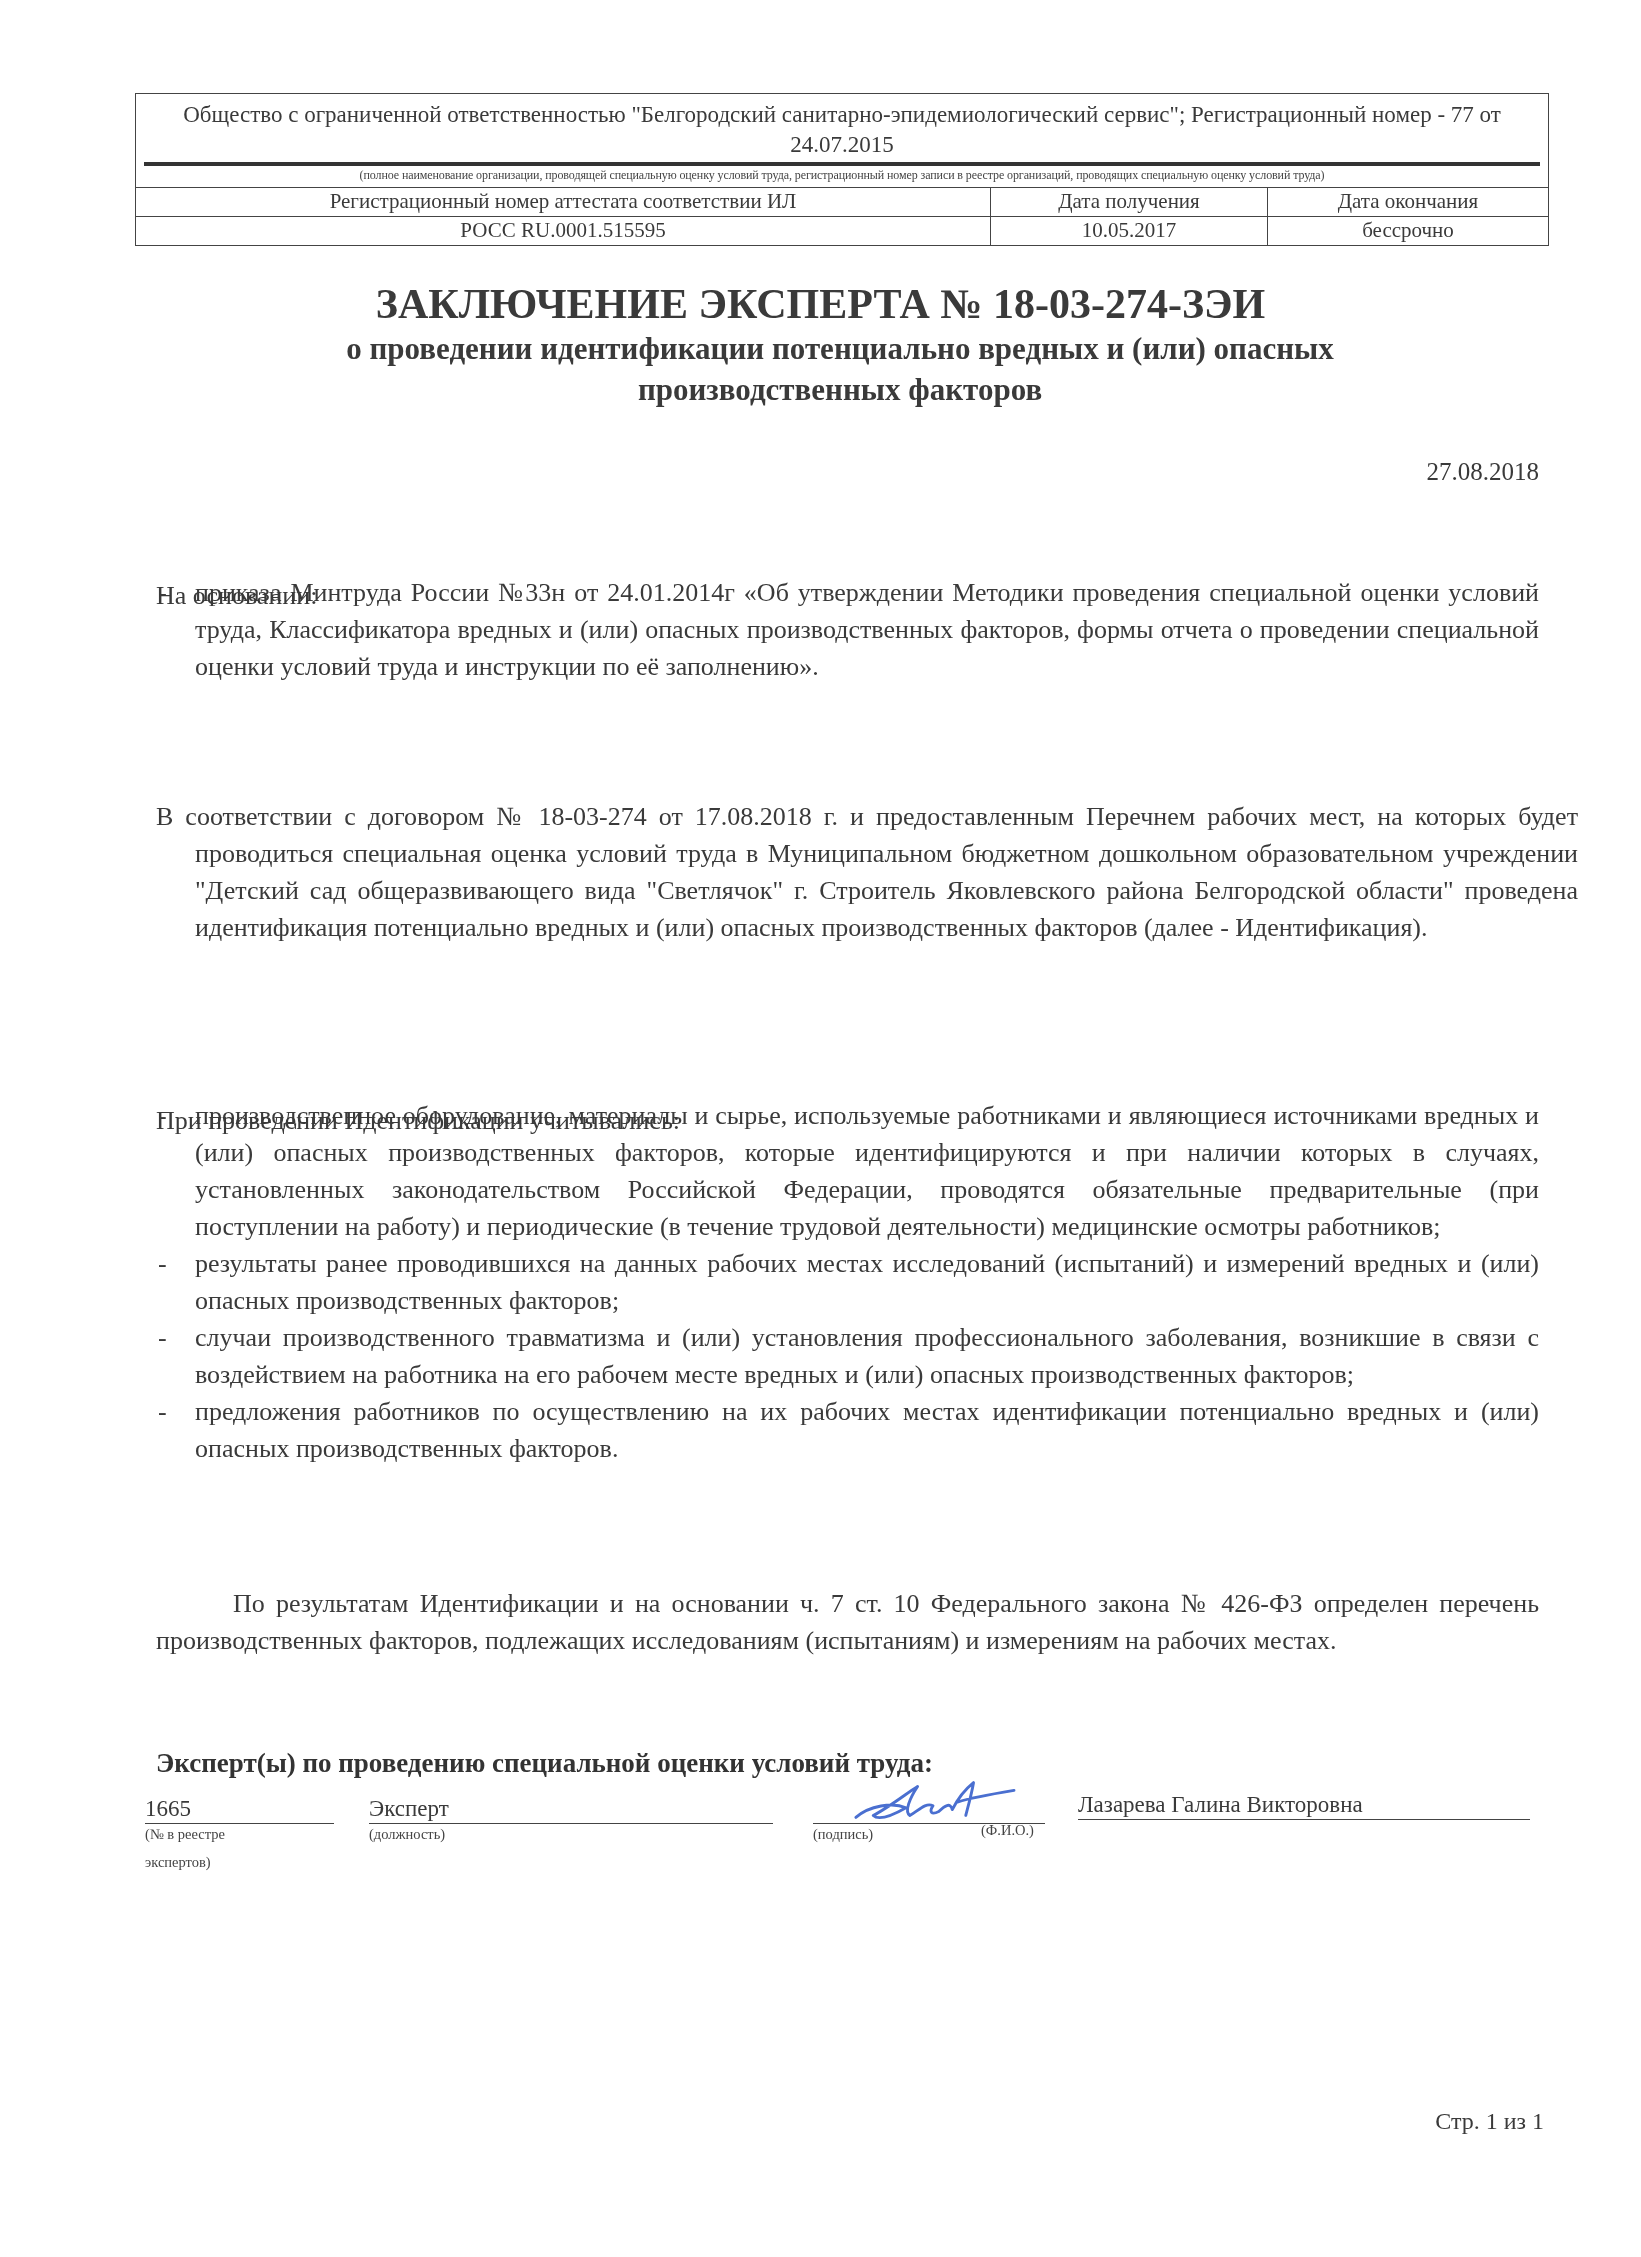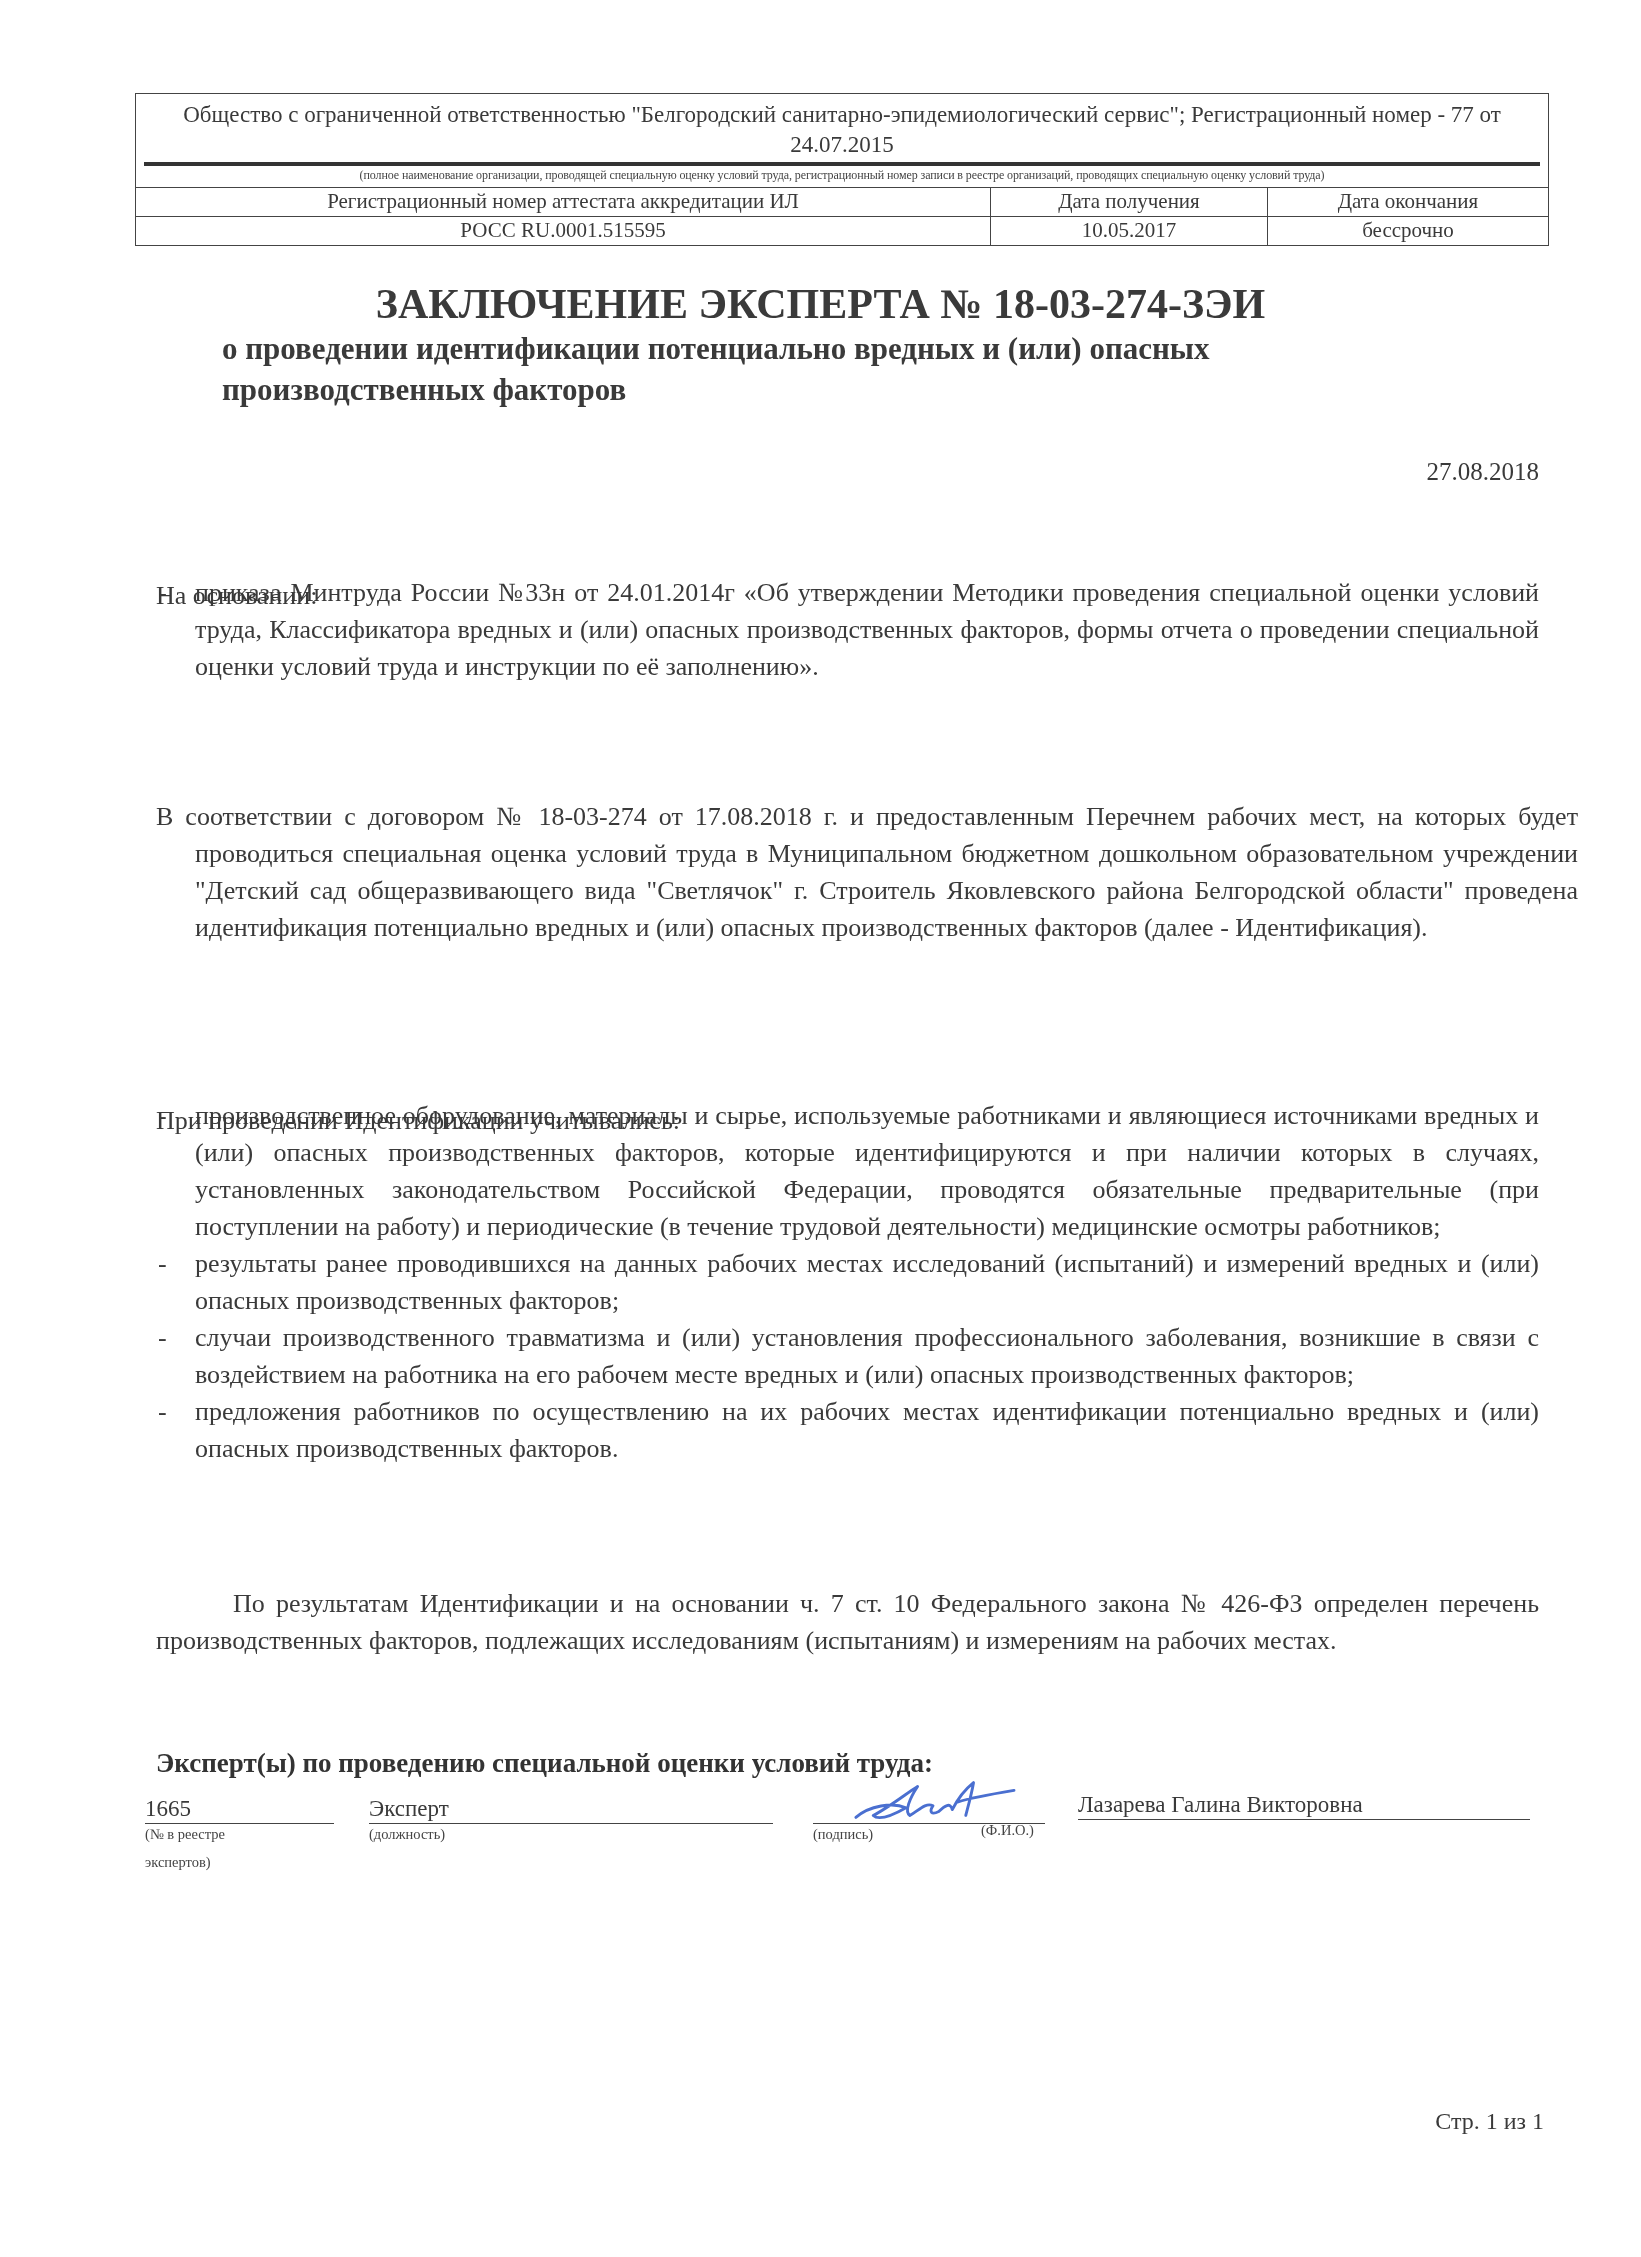--- a/index.html
+++ b/index.html
@@ -39,21 +39,21 @@
     .hdr-table td:last-child { border-right: none; }
     .c1 { width: 854px; } .c2 { width: 276px; } .c3 { width: auto; }
 
     
     .title {
       position: absolute; left: 0; width: 1641px; top: 280px;
       text-align: center; font-weight: bold; font-size: 42px; color: #3a3a3a;
     }
     .subtitle {
       position: absolute; left: 222px; width: 1236px; top: 328px;
-      font-weight: bold; font-size: 31px; line-height: 41px; color: #3a3a3a;
+      text-align: center; font-weight: bold; font-size: 31px; line-height: 41px; color: #3a3a3a;
     }
     .date {
       position: absolute; right: 102px; top: 458px;
       font-size: 25px; color: #3a3a3a;
     }
 
     
     .body-text {
       position: absolute; left: 156px; width: 1383px;
       font-size: 26px; line-height: 37px; color: #3a3a3a;
@@ -88,21 +88,21 @@
 
 <div class="page">
 
   <div class="hdr">
     <div class="hdr-org">Общество с ограниченной ответственностью "Белгородский санитарно-эпидемиологический сервис"; Регистрационный номер - 77 от 24.07.2015</div>
     <div class="hdr-rule"></div>
     <div class="hdr-caption">(полное наименование организации, проводящей специальную оценку условий труда, регистрационный номер записи в реестре организаций, проводящих специальную оценку условий труда)</div>
     <table class="hdr-table">
       <tbody>
           <tr>
-        <td class="c1">Регистрационный номер аттестата аккредитации ИЛ</td>
+        <td class="c1">Регистрационный номер аттестата соответствии ИЛ</td>
         <td class="c2">Дата получения</td>
         <td class="c3">Дата окончания</td>
       </tr>
       <tr>
         <td>РОСС RU.0001.515595</td>
         <td>10.05.2017</td>
         <td>бессрочно</td>
       </tr>
     </tbody>
       </table>

